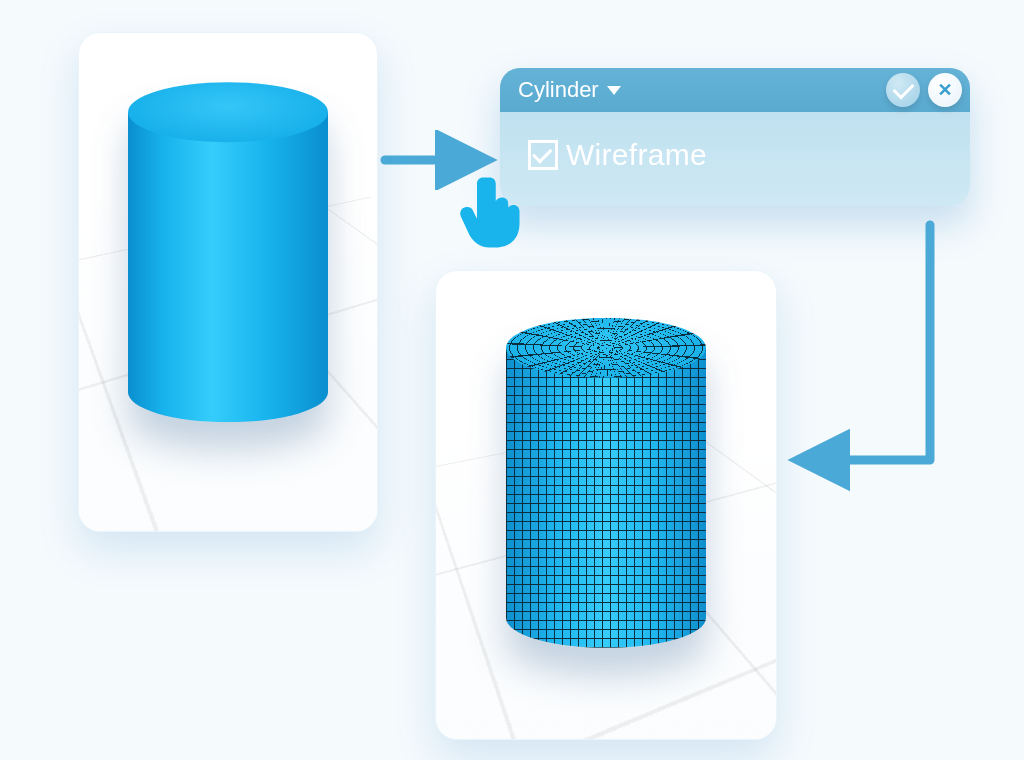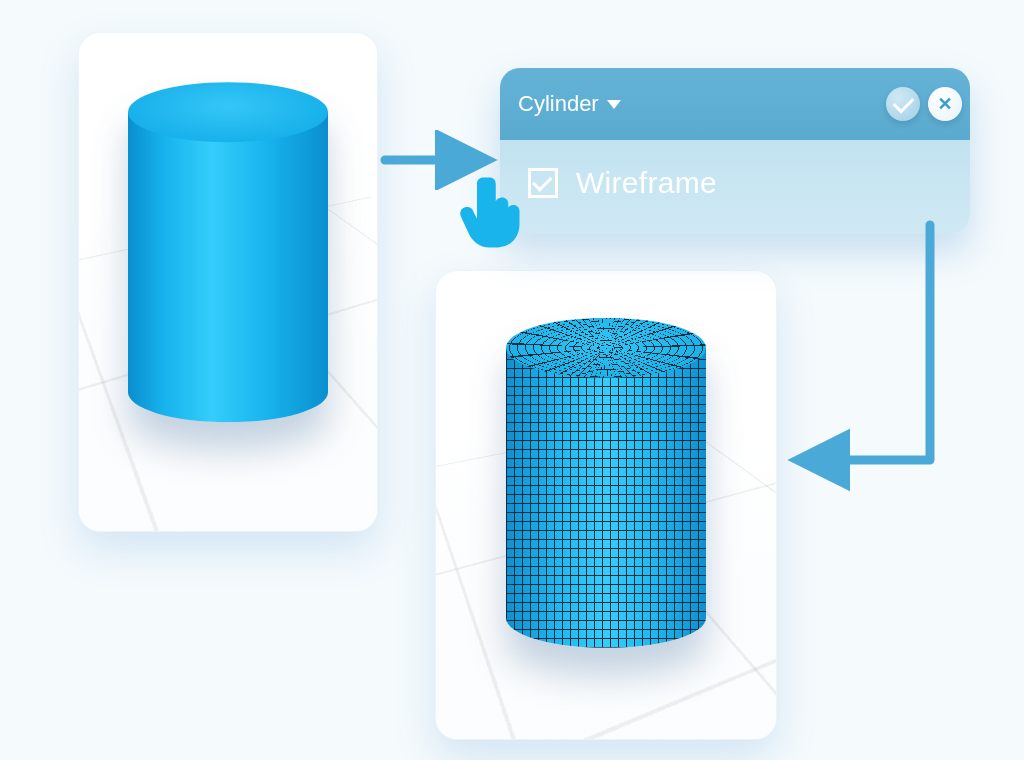--- a/index.html
+++ b/index.html
@@ -91,21 +91,21 @@
   .popup {
     position: absolute;
     left: 500px; top: 68px;
     width: 470px;
     border-radius: 20px;
     background: linear-gradient(180deg,#b8ddee 0%, #cfe9f4 100%);
     box-shadow: 0 18px 36px rgba(60,140,200,0.25);
     overflow: visible;
   }
   .popup-header {
-    height: 72px;
+    height: 44px;
     background: linear-gradient(180deg,#64b3d7 0%, #5aa9cf 100%);
     border-radius: 20px 20px 0 0;
     display: flex; align-items: center;
     padding: 0 18px;
     color: #fff;
     font-size: 22px; font-weight: 500;
     position: relative;
   }
   .popup-header .chev {
     display: inline-block; margin-left: 8px;
@@ -130,21 +130,21 @@
     content:""; width:16px; height:9px;
     border-left:3px solid #fff; border-bottom:3px solid #fff;
     transform: rotate(-45deg) translate(1px,-1px);
   }
   .round.close::after{
     content:"✕"; color:#3b9ed0; font-weight:800; font-size:18px;
   }
 
   .popup-body {
     padding: 26px 28px 34px 28px;
-    display: flex; align-items: center; gap: 18px;
+    display: flex; align-items: center; gap: 8px;
   }
   .chk {
     width: 30px; height: 30px;
     border: 3px solid #fff;
     display: flex; align-items: center; justify-content: center;
   }
   .chk::after{
     content:""; width:15px; height:8px;
     border-left:3px solid #fff; border-bottom:3px solid #fff;
     transform: rotate(-45deg) translate(1px,-2px);

